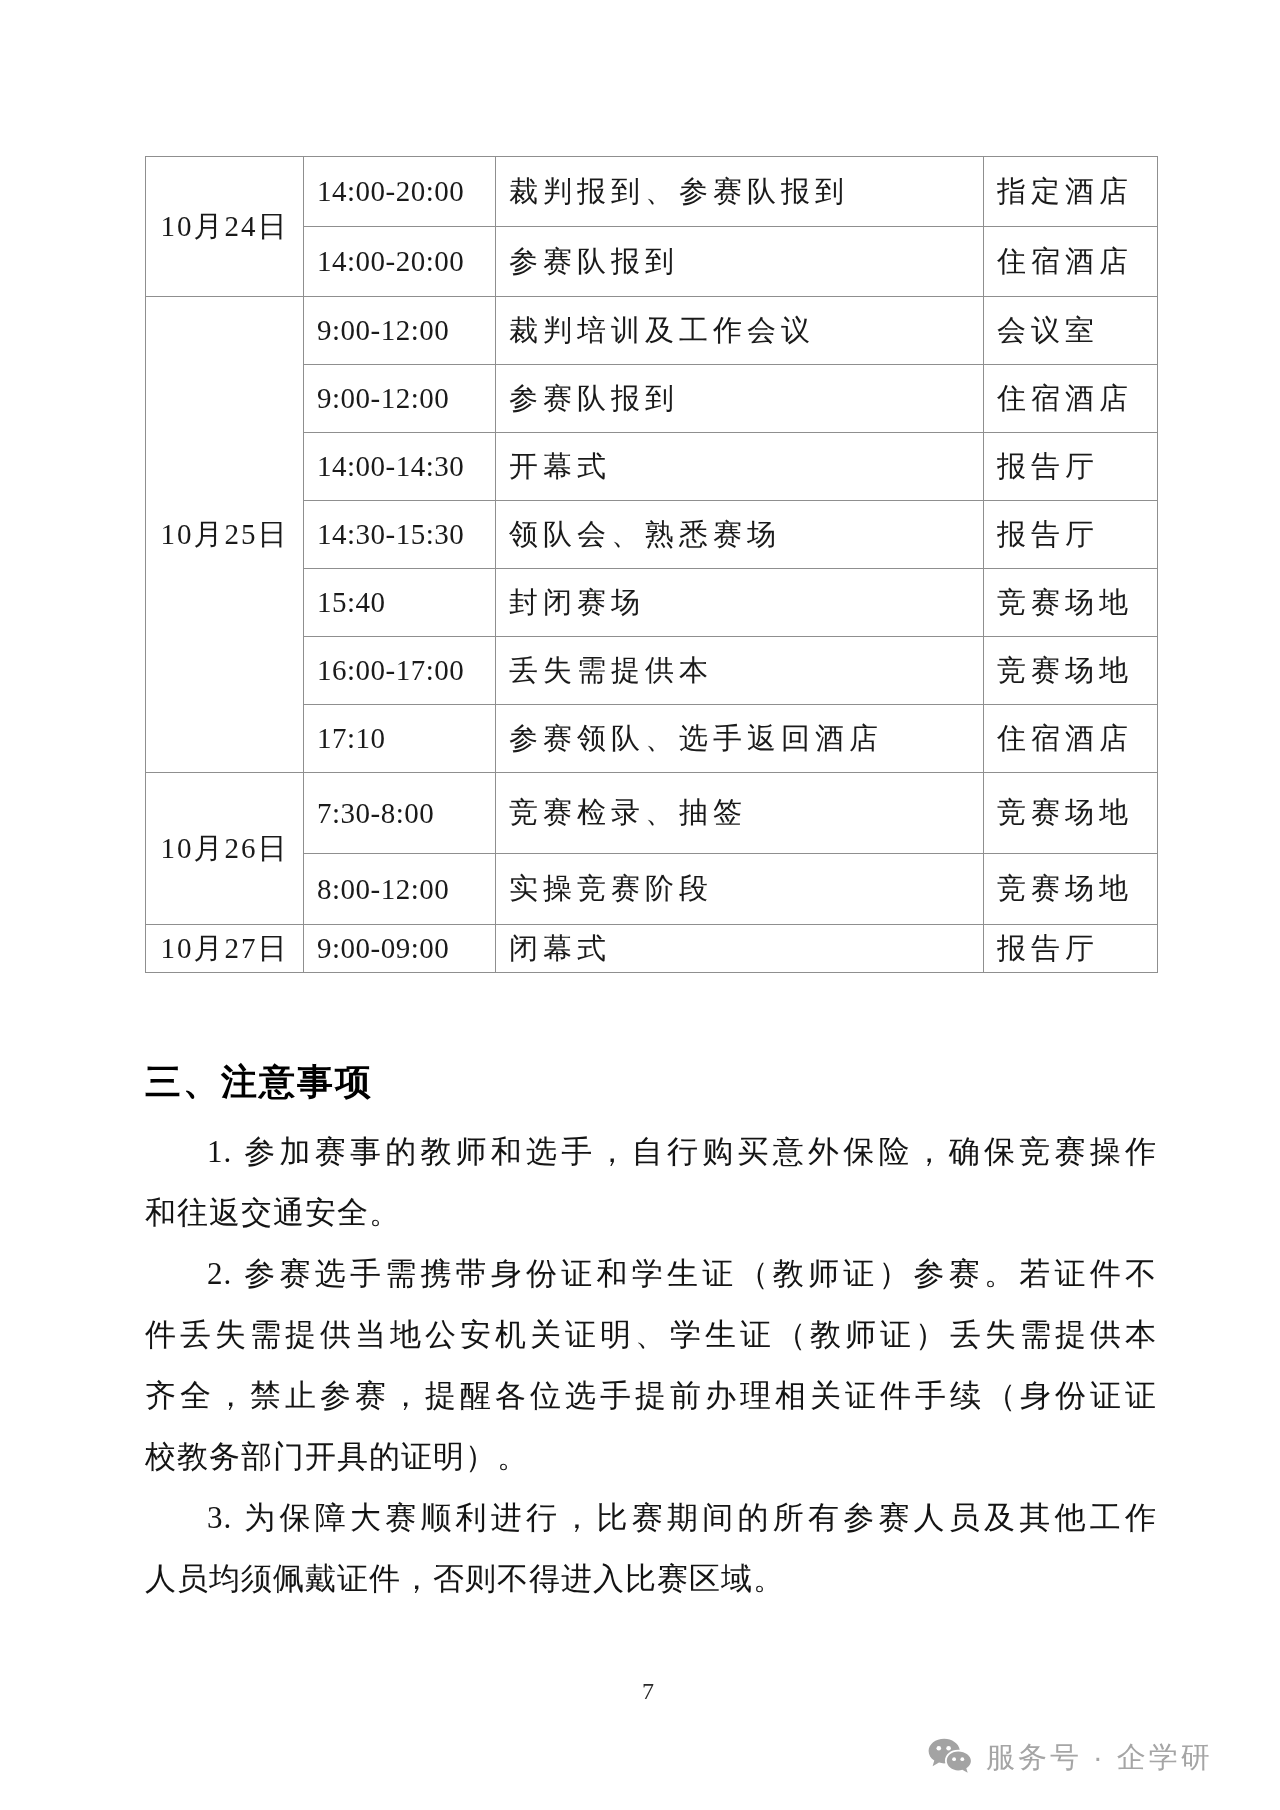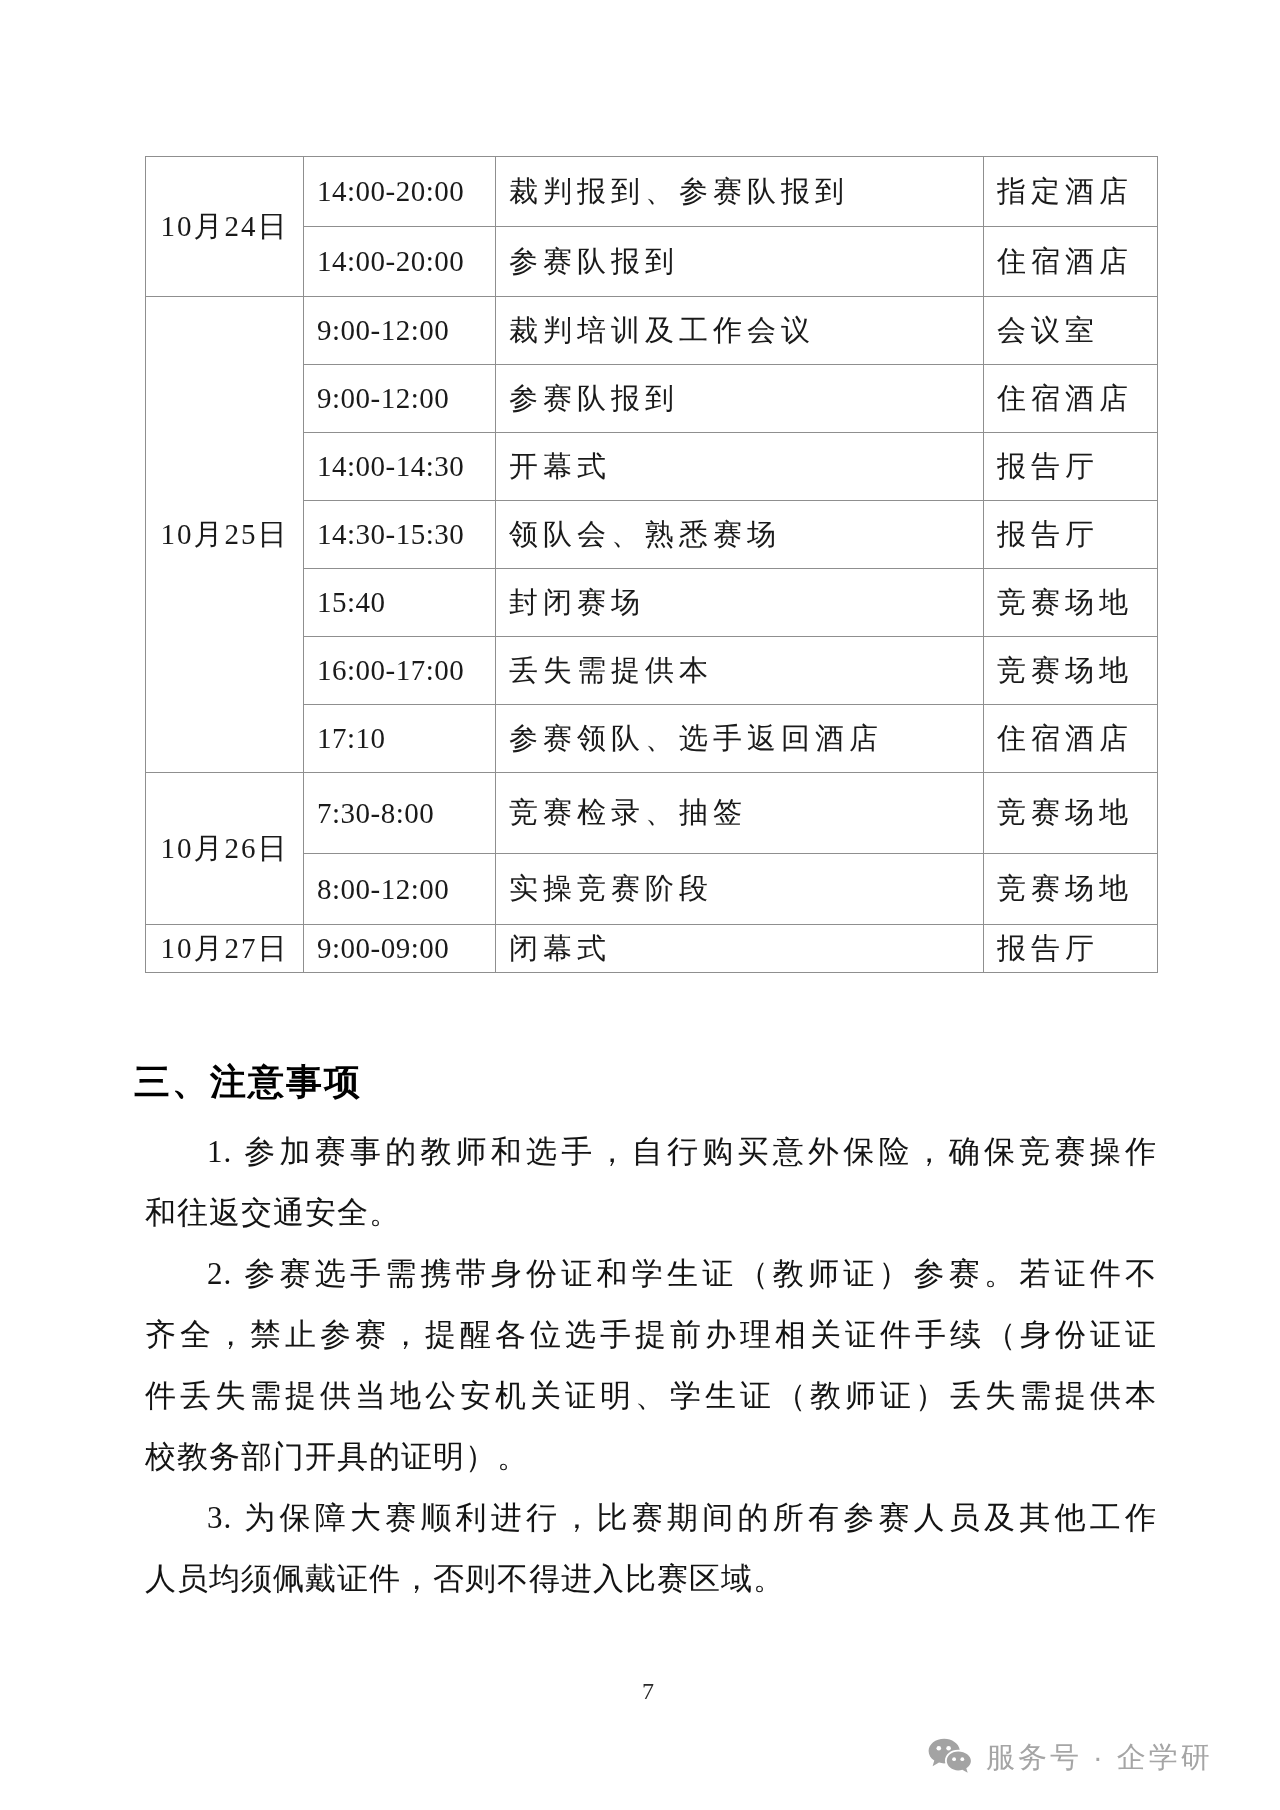--- a/index.html
+++ b/index.html
@@ -40,21 +40,21 @@
   #schedule-body tr:nth-child(11) { height: 71px; }
   #schedule-body tr:nth-child(12) { height: 48px; }
 
   td.heavy-top { border-top: 3px solid #1c1c1c; }
   td.light-top { border-top: 1px solid #8f8f8f; }
   td.hidden-bottom { border-bottom-style: hidden; }
 
   
   .notes-heading {
     position: absolute;
-    left: 134px;
+    left: 145px;
     top: 1058px;
     margin: 0;
     font-family: "Liberation Sans", sans-serif;
     font-weight: 700;
     font-size: 36px;
     letter-spacing: 2px;
     color: #000000;
   }
   .notes {
     position: absolute;
@@ -185,22 +185,22 @@
         </tr>
       </tbody>
   </table>
 
   <h2 class="notes-heading">三、注意事项</h2>
 
   <div class="notes" id="notes-container">
       <div class="note-line indent justify">1. 参加赛事的教师和选手，自行购买意外保险，确保竞赛操作</div>
       <div class="note-line">和往返交通安全。</div>
       <div class="note-line indent justify">2. 参赛选手需携带身份证和学生证（教师证）参赛。若证件不</div>
+      <div class="note-line justify">件丢失需提供当地公安机关证明、学生证（教师证）丢失需提供本</div>
       <div class="note-line justify">齐全，禁止参赛，提醒各位选手提前办理相关证件手续（身份证证</div>
-      <div class="note-line justify">件丢失需提供当地公安机关证明、学生证（教师证）丢失需提供本</div>
       <div class="note-line">校教务部门开具的证明）。</div>
       <div class="note-line indent justify">3. 为保障大赛顺利进行，比赛期间的所有参赛人员及其他工作</div>
       <div class="note-line">人员均须佩戴证件，否则不得进入比赛区域。</div>
     </div>
 
   <div class="page-number">7</div>
 
   <div class="watermark">
     <span style="display:inline-block; line-height:0;">
       <svg width="50" height="40" viewBox="0 0 50 40">

